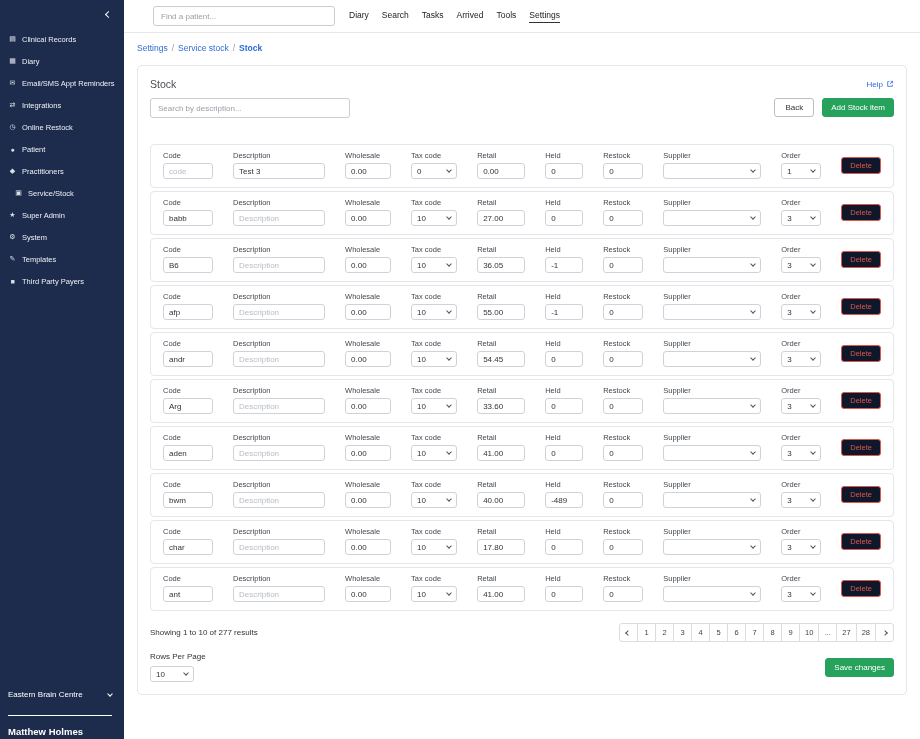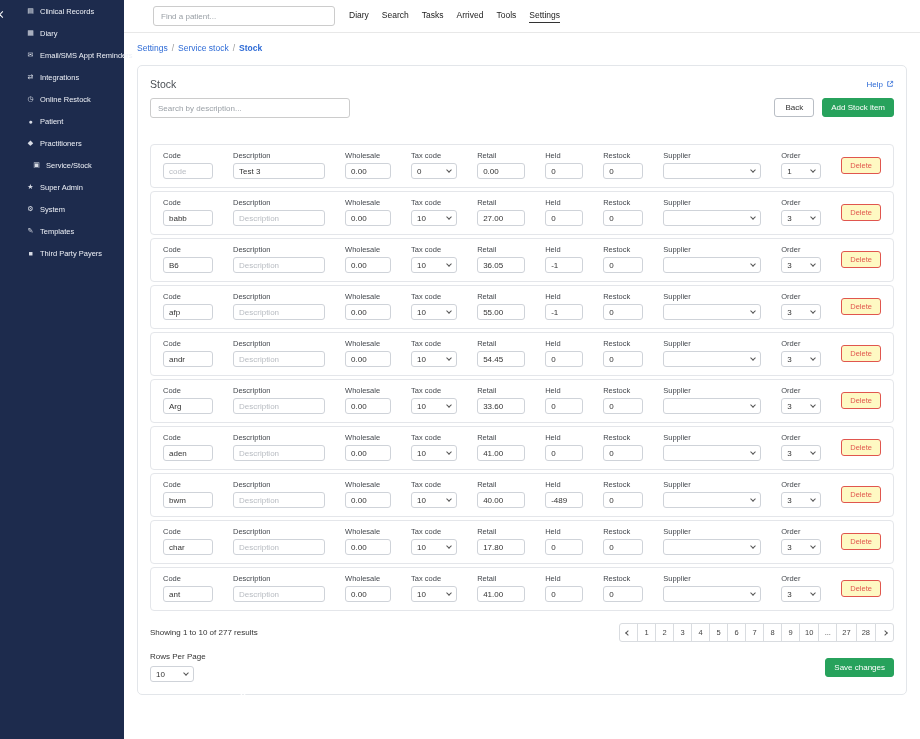--- a/index.html
+++ b/index.html
@@ -1,20 +1,20 @@
 <!DOCTYPE html>
 <html><head>
 <meta charset="utf-8">
 <style>
   *{box-sizing:border-box;margin:0;padding:0}
   html,body{width:920px;height:739px;overflow:hidden}
   body{font-family:"Liberation Sans",sans-serif;background:#fff;color:#333;display:flex}
 
   
-  .sidebar{width:124px;height:739px;background:#1d2b4d;color:#fff;flex:none;display:flex;flex-direction:row}
+  .sidebar{width:124px;height:739px;background:#1d2b4d;color:#fff;flex:none;display:flex;flex-direction:column}
   .collapse{height:28px;display:flex;align-items:center;justify-content:flex-end;padding-right:13px;cursor:pointer}
   .chev-left{width:5px;height:5px;border-right:1px solid #fff;border-bottom:1px solid #fff;transform:rotate(135deg);display:inline-block}
   .side-item{height:22px;display:flex;align-items:center;gap:5px;padding-left:8px;font-size:7.5px;color:#eef1f7;cursor:pointer;white-space:nowrap}
   .side-item.sub{padding-left:14px}
   .side-icon{width:9px;font-size:7px;text-align:center;opacity:.9;flex:none}
   .side-bottom{margin-top:auto;padding:8px 8px 2px}
   .clinic{display:flex;align-items:center;justify-content:space-between;border-bottom:1px solid #fff;padding-bottom:16px;font-size:8px;width:104px;cursor:pointer}
   .chev-white{width:4px;height:4px;border-right:1px solid #fff;border-bottom:1px solid #fff;transform:rotate(45deg);display:inline-block;margin-top:-2px}
   .user{font-size:9.5px;font-weight:bold;margin-top:10px;white-space:nowrap}
 
@@ -47,21 +47,21 @@
   .rows{margin-top:26px;display:flex;flex-direction:column;gap:3px}
   .stock-row{border:1px solid #e4e6ea;border-radius:4px;padding:6px 12px 8px;display:flex;justify-content:space-between;align-items:flex-start;background:#fff}
   .field{display:flex;flex-direction:column;gap:3px;flex:none}
   .field label{font-size:7.5px;color:#44484e}
   .field input{height:16px;border:1px solid #cfd3d9;border-radius:3px;font-size:8px;padding:0 5px;color:#333;outline:none;width:100%;font-family:inherit}
   .field input::placeholder{color:#b8bcc2}
   .f-code{width:50px}.f-desc{width:92px}.f-wholesale{width:46px}.f-tax{width:46px}.f-retail{width:48px}
   .f-held{width:38px}.f-restock{width:40px}.f-supplier{width:98px}.f-order{width:40px}
   .select{height:16px;border:1px solid #cfd3d9;border-radius:3px;font-size:8px;padding:0 5px;display:flex;align-items:center;justify-content:space-between;background:#fff;cursor:pointer;color:#333;width:100%}
   .chev{width:4px;height:4px;border-right:1px solid #555;border-bottom:1px solid #555;transform:rotate(45deg);display:inline-block;margin-top:-2px;margin-left:4px;flex:none}
-  .delete-btn{align-self:center;background:#fef9c3;border:1px solid #e0564e;color:#e0564e;border-radius:3px;font-size:7.5px;padding:3px 8px;cursor:pointer;font-family:inherit}
+  .delete-btn{align-self:center;background:#0f172a;border:1px solid #e0564e;color:#e0564e;border-radius:3px;font-size:7.5px;padding:3px 8px;cursor:pointer;font-family:inherit}
 
   .results-row{display:flex;align-items:center;justify-content:space-between;margin-top:12px}
   .showing{font-size:8px;color:#333}
   .pagination{display:flex}
   .page-btn{min-width:19px;height:19px;border:1px solid #d9dce0;background:#fff;font-size:7.5px;color:#444;display:flex;align-items:center;justify-content:center;margin-left:-1px;cursor:pointer;padding:0 5px}
   .page-btn:first-child{border-radius:3px 0 0 3px;margin-left:0}
   .page-btn:last-child{border-radius:0 3px 3px 0}
   .chev-l{width:4px;height:4px;border-right:1px solid #555;border-bottom:1px solid #555;transform:rotate(135deg);display:inline-block}
   .chev-r{width:4px;height:4px;border-right:1px solid #555;border-bottom:1px solid #555;transform:rotate(-45deg);display:inline-block}
 

